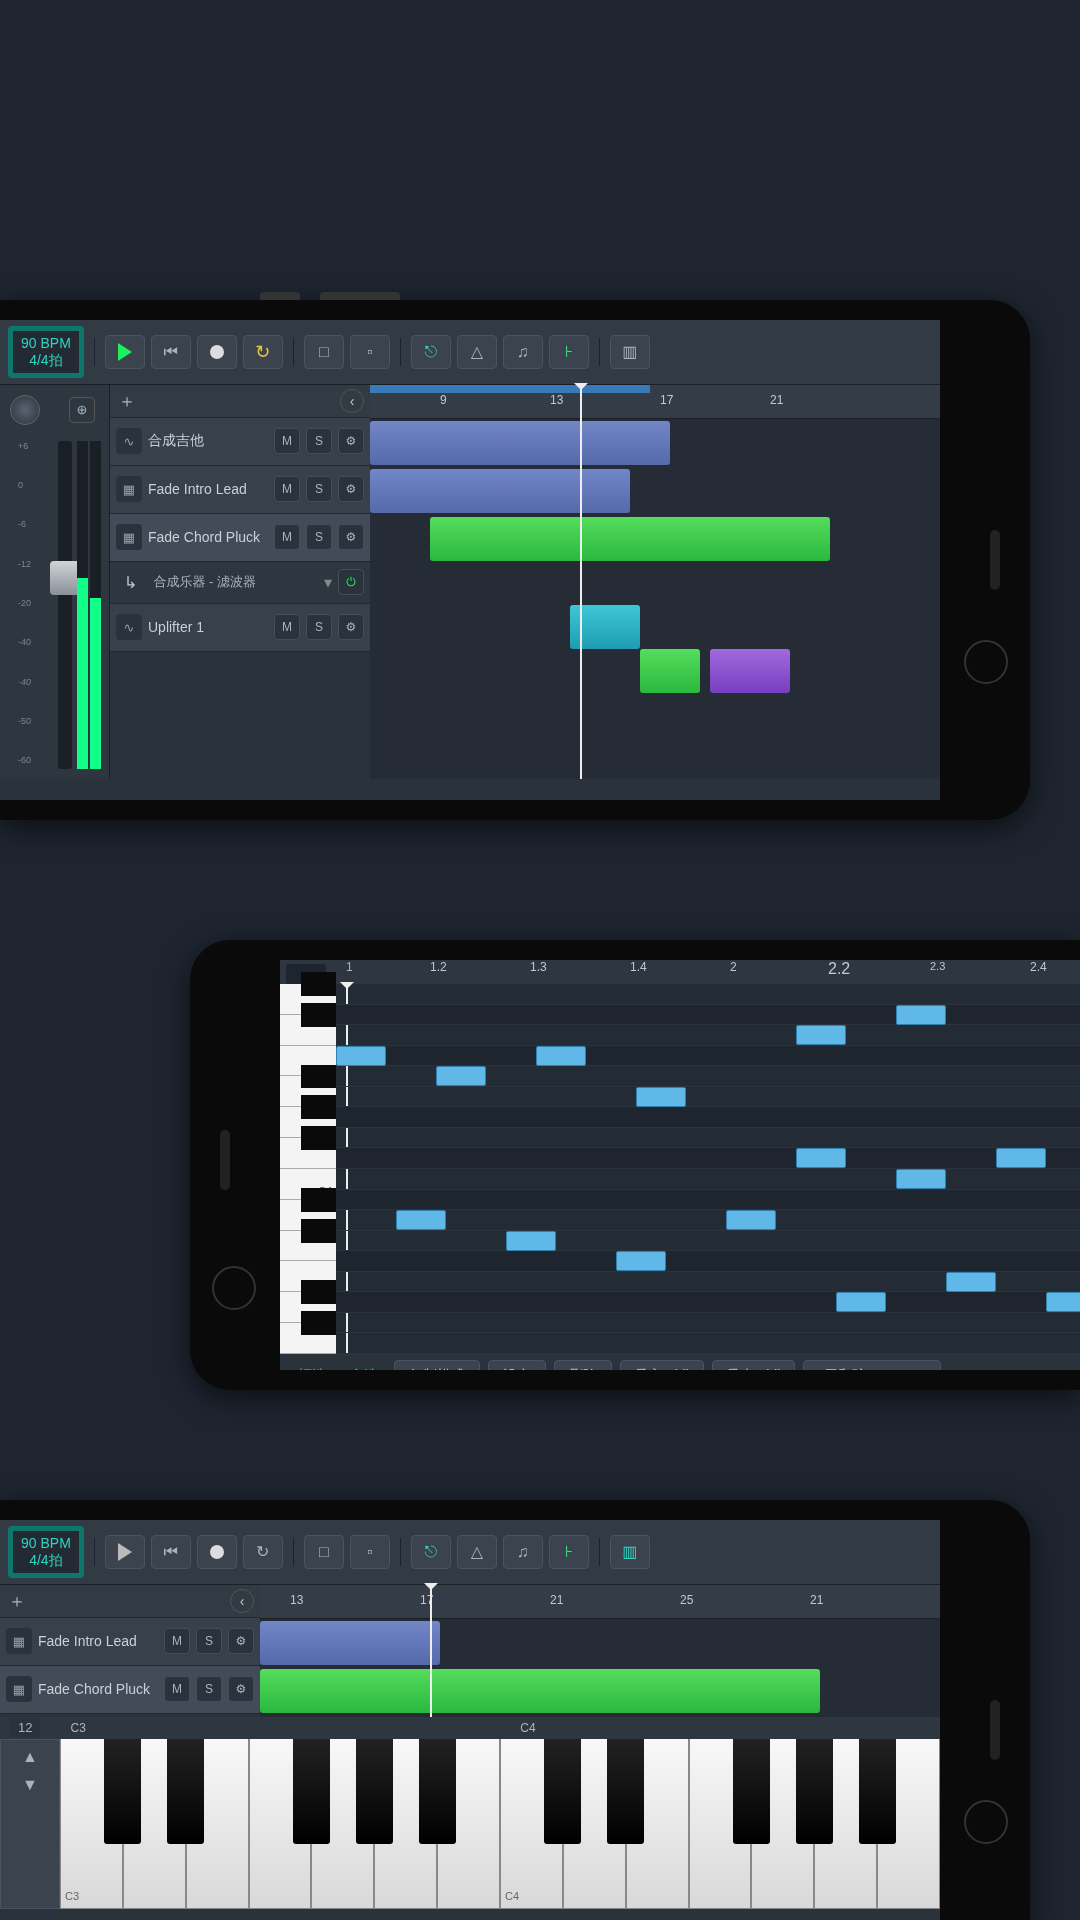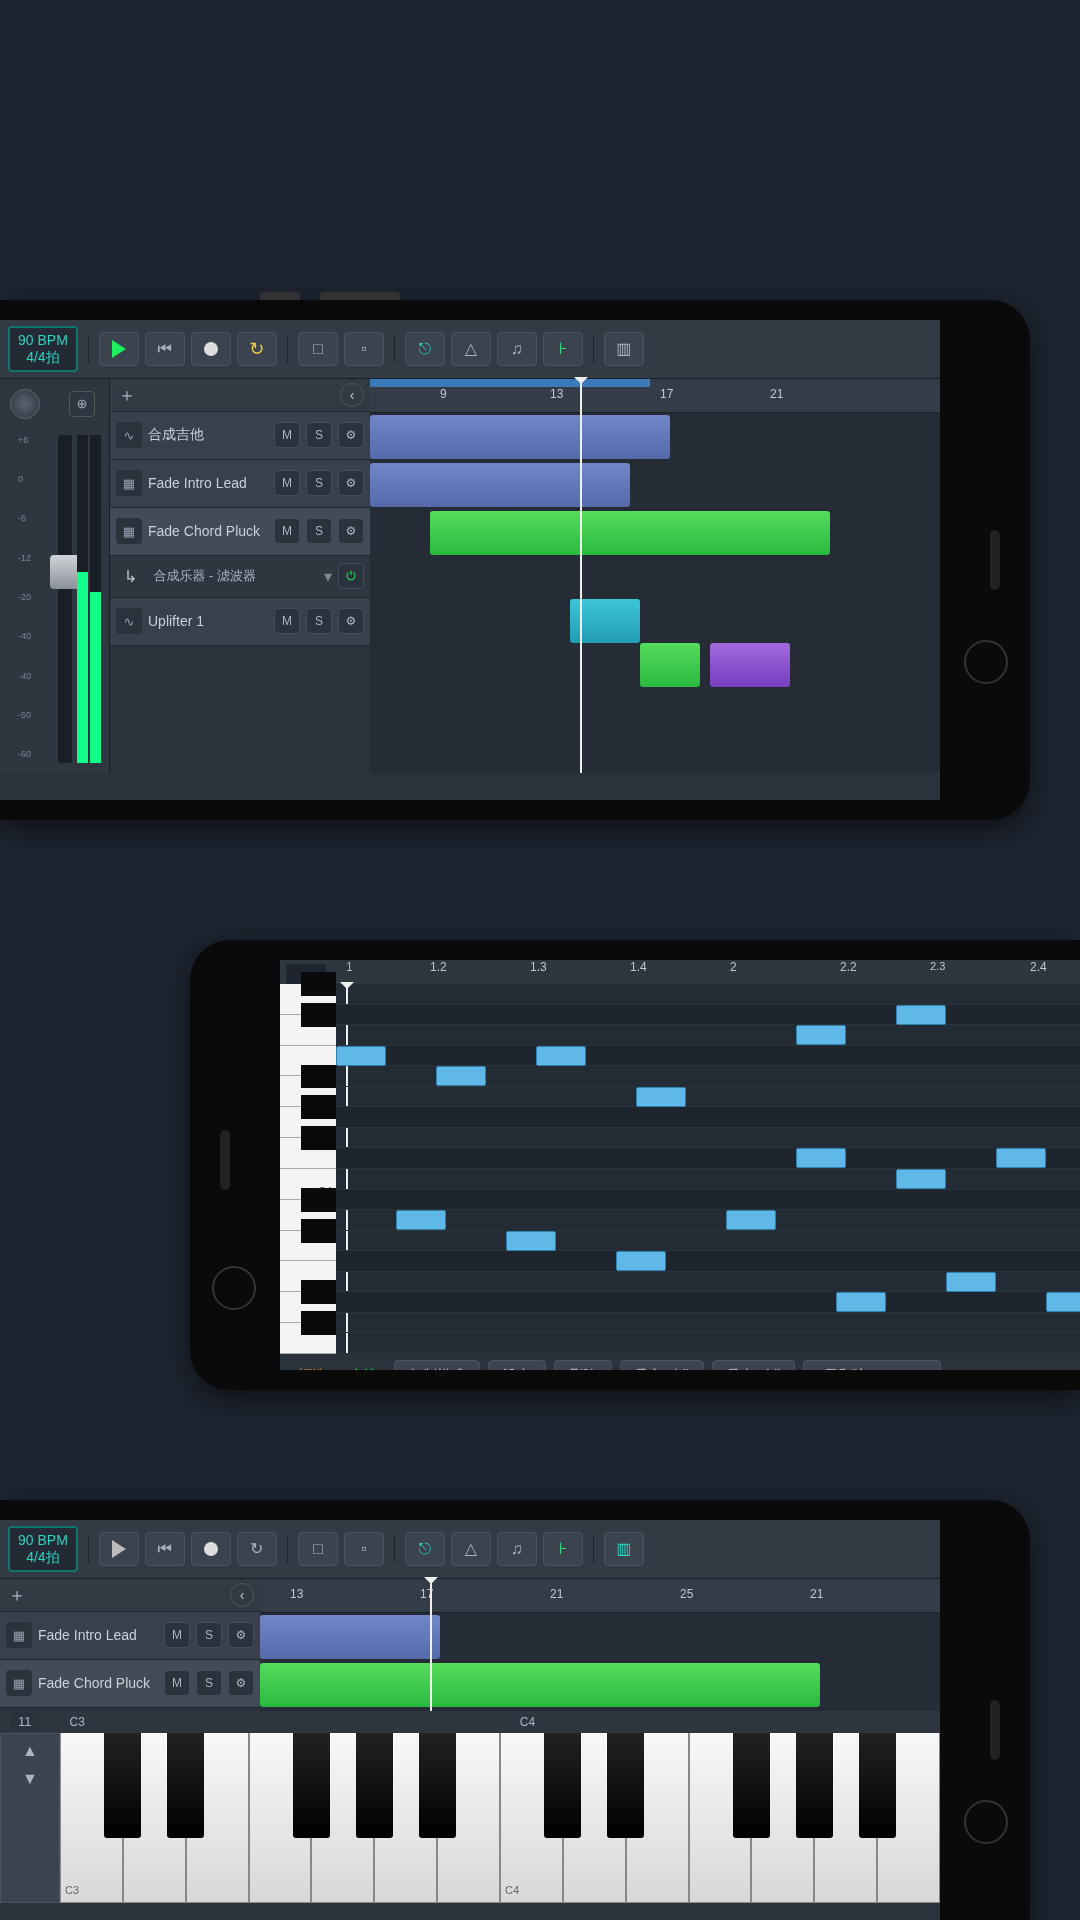--- a/index.html
+++ b/index.html
@@ -29,21 +29,21 @@
 .p2 .homebtn { left:22px; bottom:80px; }
 
 
 .p3 { left:0; top:1500px; width:1030px; height:460px; border-top-left-radius:0; border-bottom-left-radius:0; }
 .p3 .screen { left:0; top:20px; right:90px; bottom:20px; }
 .p3 .speaker { right:30px; top:200px; width:10px; height:60px; }
 .p3 .homebtn { right:22px; top:300px; }
 
 
 .toolbar { display:flex; align-items:center; gap:6px; padding:6px 8px; background:#323a44; border-bottom:1px solid #1a1f26; }
-.tempo { background:#232a33; border:2px solid #0f766e; border-radius:4px; padding:4px 8px; color:#2dd4c0; font-size:14px; text-align:center; line-height:1.2; cursor:pointer; }
+.tempo { background:#232a33; border:5px solid #0f766e; border-radius:4px; padding:4px 8px; color:#2dd4c0; font-size:14px; text-align:center; line-height:1.2; cursor:pointer; }
 .btn { background:#3a434e; border:1px solid #4a5460; border-radius:4px; height:34px; min-width:40px; display:flex; align-items:center; justify-content:center; cursor:pointer; color:#aab4c0; }
 .btn.on { color:#2dd4c0; }
 .sep { width:1px; height:28px; background:#1e242c; margin:0 4px; }
 .play-icon { width:0; height:0; border-left:14px solid #1eef5e; border-top:9px solid transparent; border-bottom:9px solid transparent; }
 .rec-icon { width:14px; height:14px; background:#ddd; border-radius:50%; }
 .loop-icon { color:#e8c840; font-size:18px; }
 .tri-l { color:#34e088; font-size:16px; }
 
 .body1 { display:flex; height:calc(100% - 46px - 40px); }
 .mixer-col { width:110px; background:#2e3640; border-right:1px solid #1a1f26; position:relative; }
@@ -256,21 +256,21 @@
   <div class="speaker"></div>
     <div class="homebtn"></div>
   <div class="screen">
     <div style="height:24px;position:relative;background:#2e3640">
       <div class="backarrow">←</div>
       <span style="position:absolute;left:66px;font-size:12px;color:#aab4c0">1</span>
       <span style="position:absolute;left:150px;font-size:12px">1.2</span>
       <span style="position:absolute;left:250px;font-size:12px">1.3</span>
       <span style="position:absolute;left:350px;font-size:12px">1.4</span>
       <span style="position:absolute;left:450px;font-size:12px">2</span>
-      <span style="position:absolute;left:560px;font-size:12px">2.2</span>
+      <span style="position:absolute;left:548px;font-size:16px">2.2</span>
       <span style="position:absolute;left:650px;font-size:11px">2.3</span>
       <span style="position:absolute;left:750px;font-size:12px">2.4</span>
     </div>
     <div class="proll">
       <div class="pkeys">
         <div class="wkey">
             <div class="blk"></div>
           </div>
         <div class="wkey">
             <div class="blk"></div>
@@ -419,21 +419,21 @@
         </div>
         <div class="clips">
           <div class="clip blue" style="top:2px;left:0;width:180px"></div>
           <div class="clip green" style="top:50px;left:0;width:560px"></div>
         </div>
         <div class="playhead" style="left:170px"></div>
       </div>
     </div>
 
     <div class="oct-ruler">
-      <div class="kblbl" style="margin-left:10px">11</div>
+      <div class="kblbl" style="margin-left:10px">12</div>
       <span>C3</span>
         <span>C4</span>
     </div>
     <div class="kbrow">
       <div class="kbctl">
         <div class="arrw">▲</div>
         <div class="arrw">▼</div>
       </div>
       <div class="keyboard" id="kb3">
           <div class="white">

